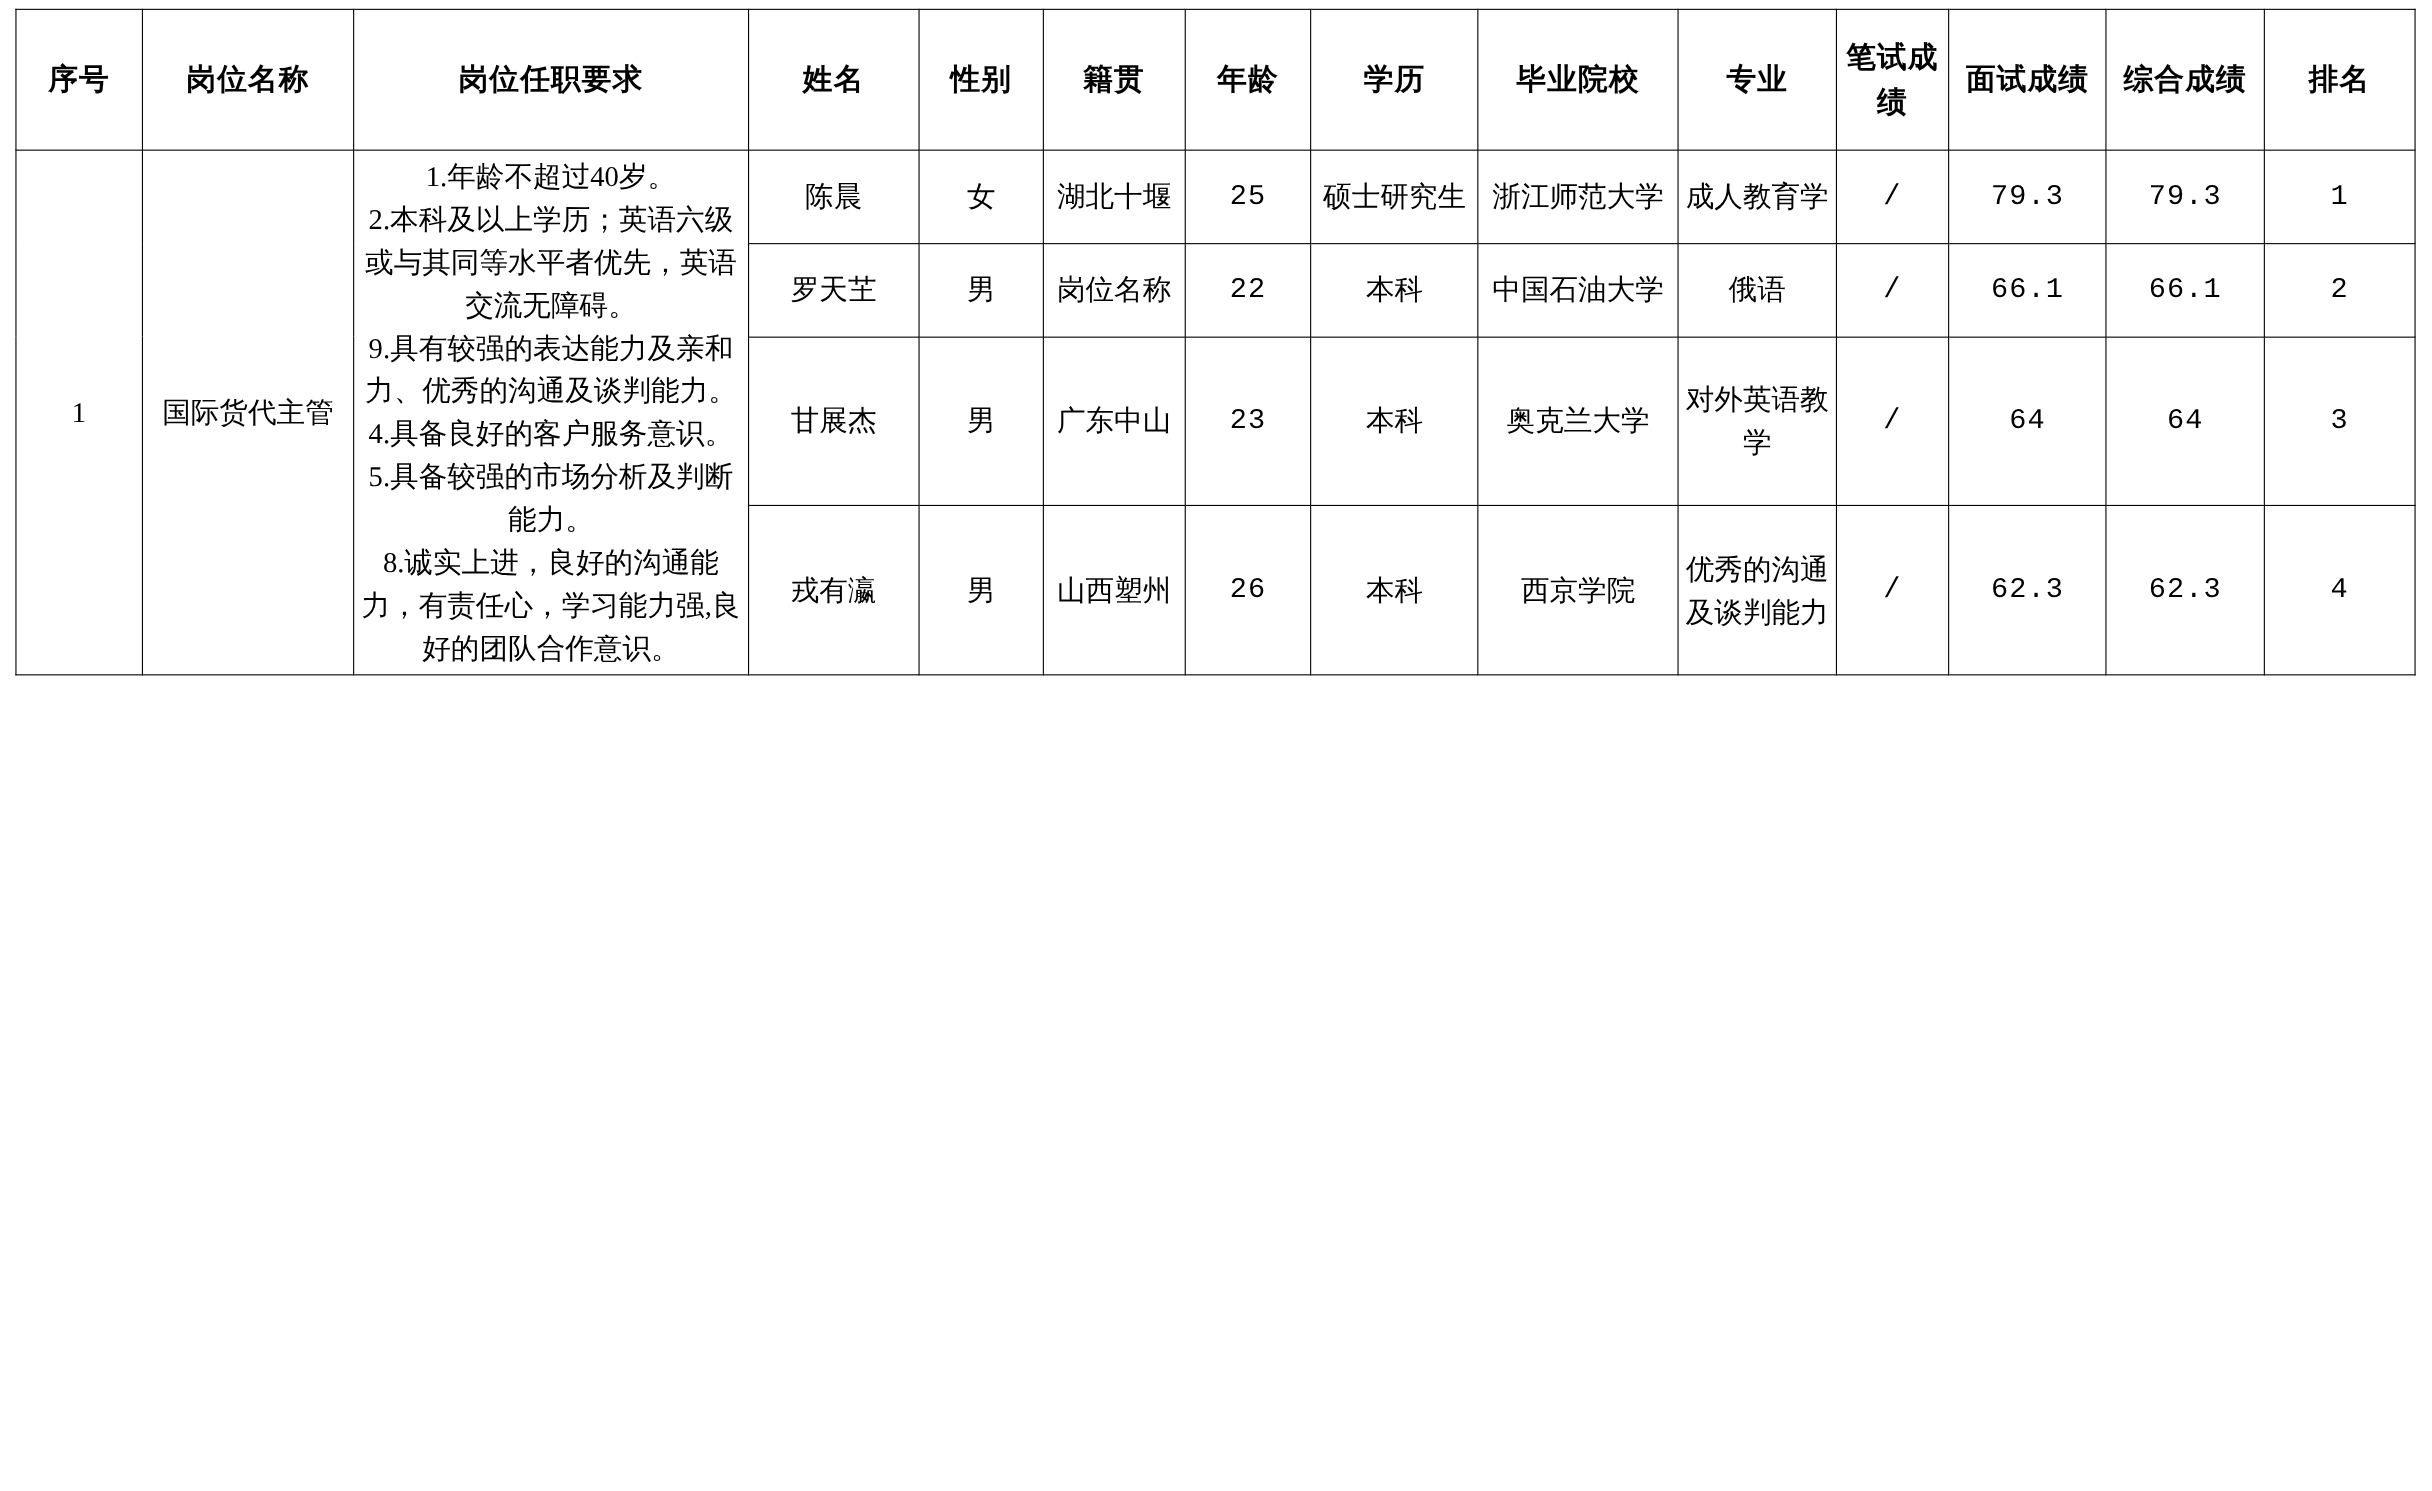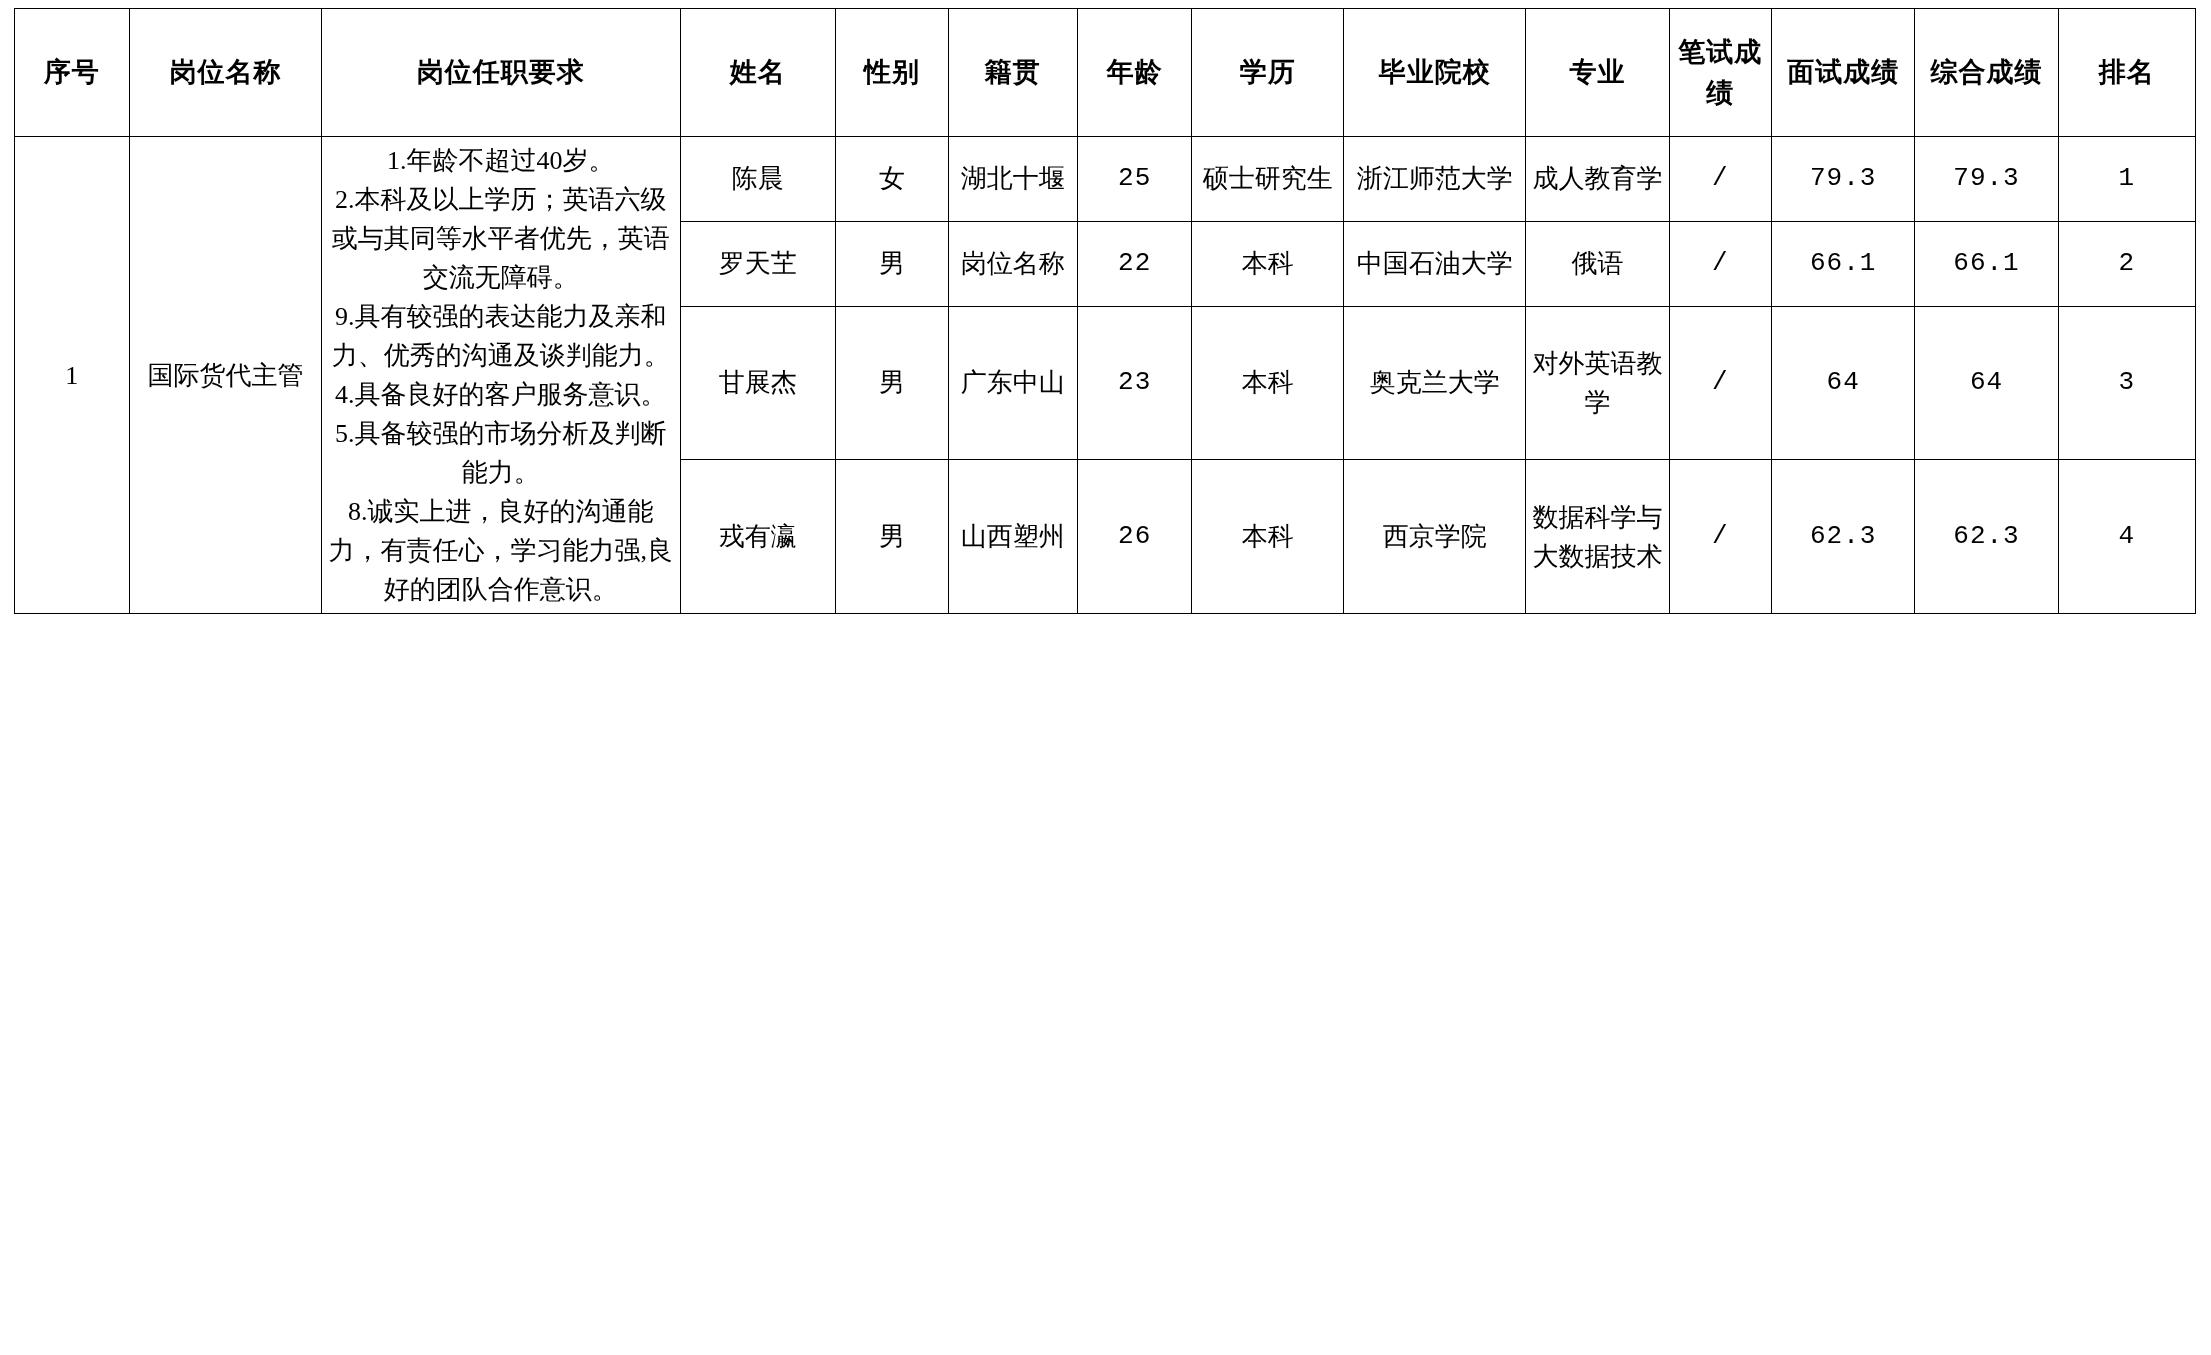--- a/index.html
+++ b/index.html
@@ -169,21 +169,21 @@
         <td class="num">64</td>
         <td class="num">3</td>
       </tr>
       <tr>
         <td>戎有瀛</td>
         <td>男</td>
         <td>山西塑州</td>
         <td class="num">26</td>
         <td>本科</td>
         <td>西京学院</td>
-        <td>数据科学与大数据技术</td>
+        <td>优秀的沟通及谈判能力</td>
         <td class="num">/</td>
         <td class="num">62.3</td>
         <td class="num">62.3</td>
         <td class="num">4</td>
       </tr>
     </tbody>
   </table>
 </div>
 
 </body></html>

